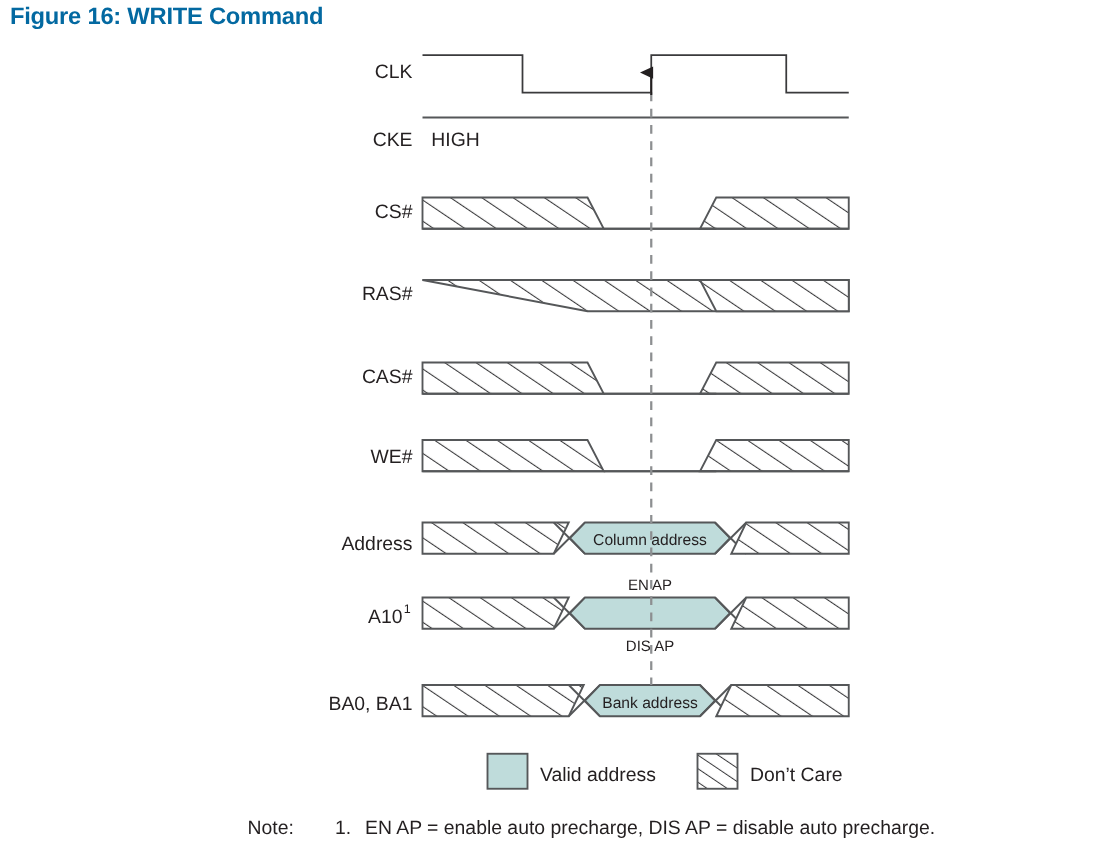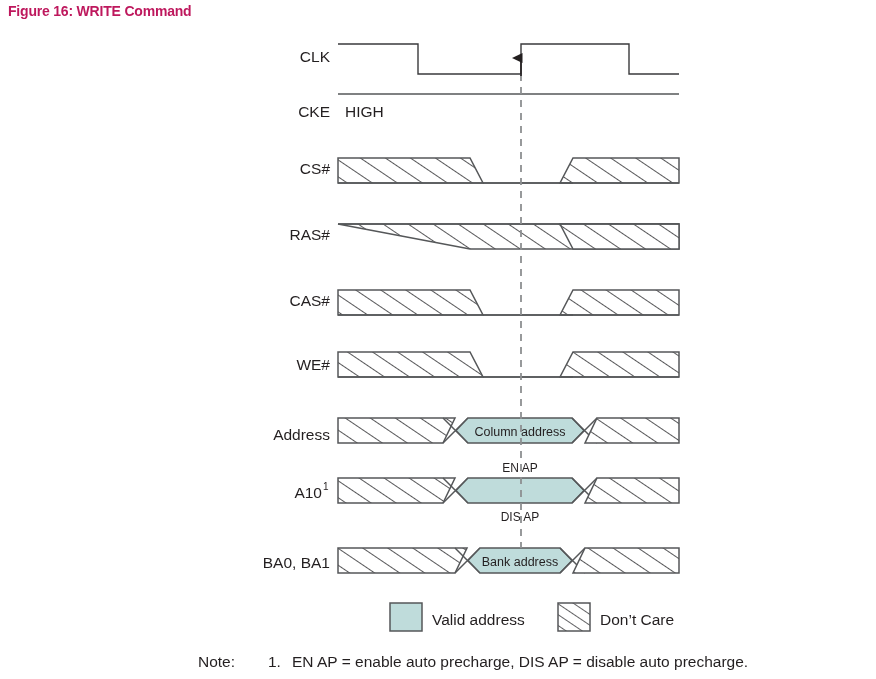--- a/index.html
+++ b/index.html
@@ -12,24 +12,24 @@
     height: 679px;
     position: relative;
     font-family: "Liberation Sans", sans-serif;
     color: #1a1a1a;
     overflow: hidden;
   }
   #figure-title {
     position: absolute;
     left: 8px;
     top: 3px;
-    font-size: 14px;
+    font-size: 19px;
     font-weight: bold;
     letter-spacing: -0.2px;
-    color: #be185d;
+    color: #0369a1;
     white-space: nowrap;
   }
   #diagram-svg {
     position: absolute;
     left: 0;
     top: 0;
   }
   .row-label {
     font-family: "Liberation Sans", sans-serif;
     font-size: 15.5px;

